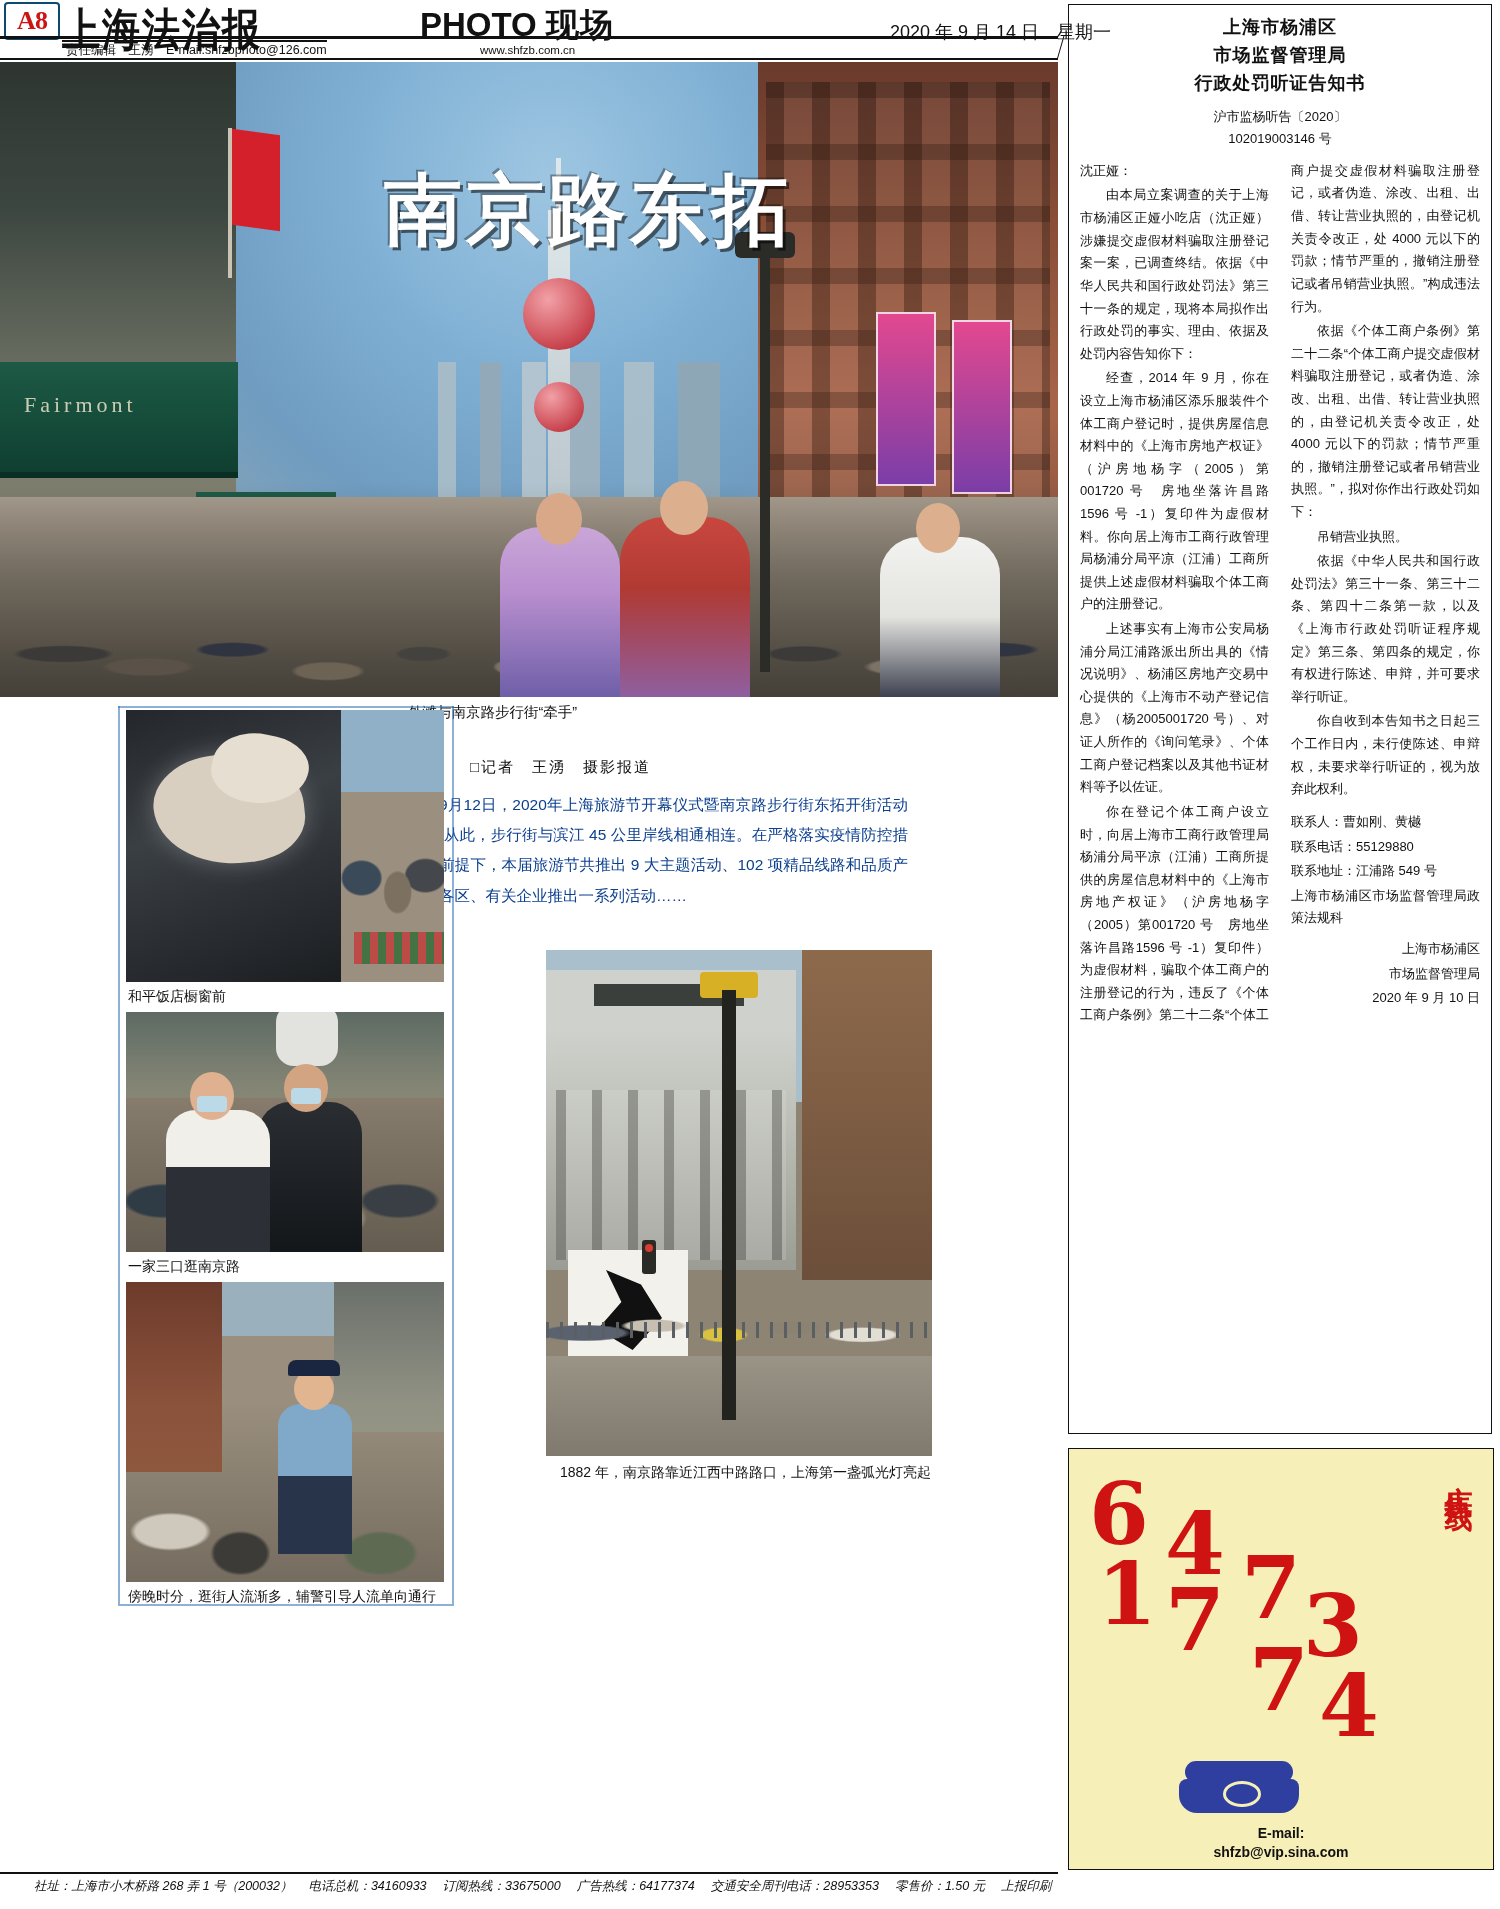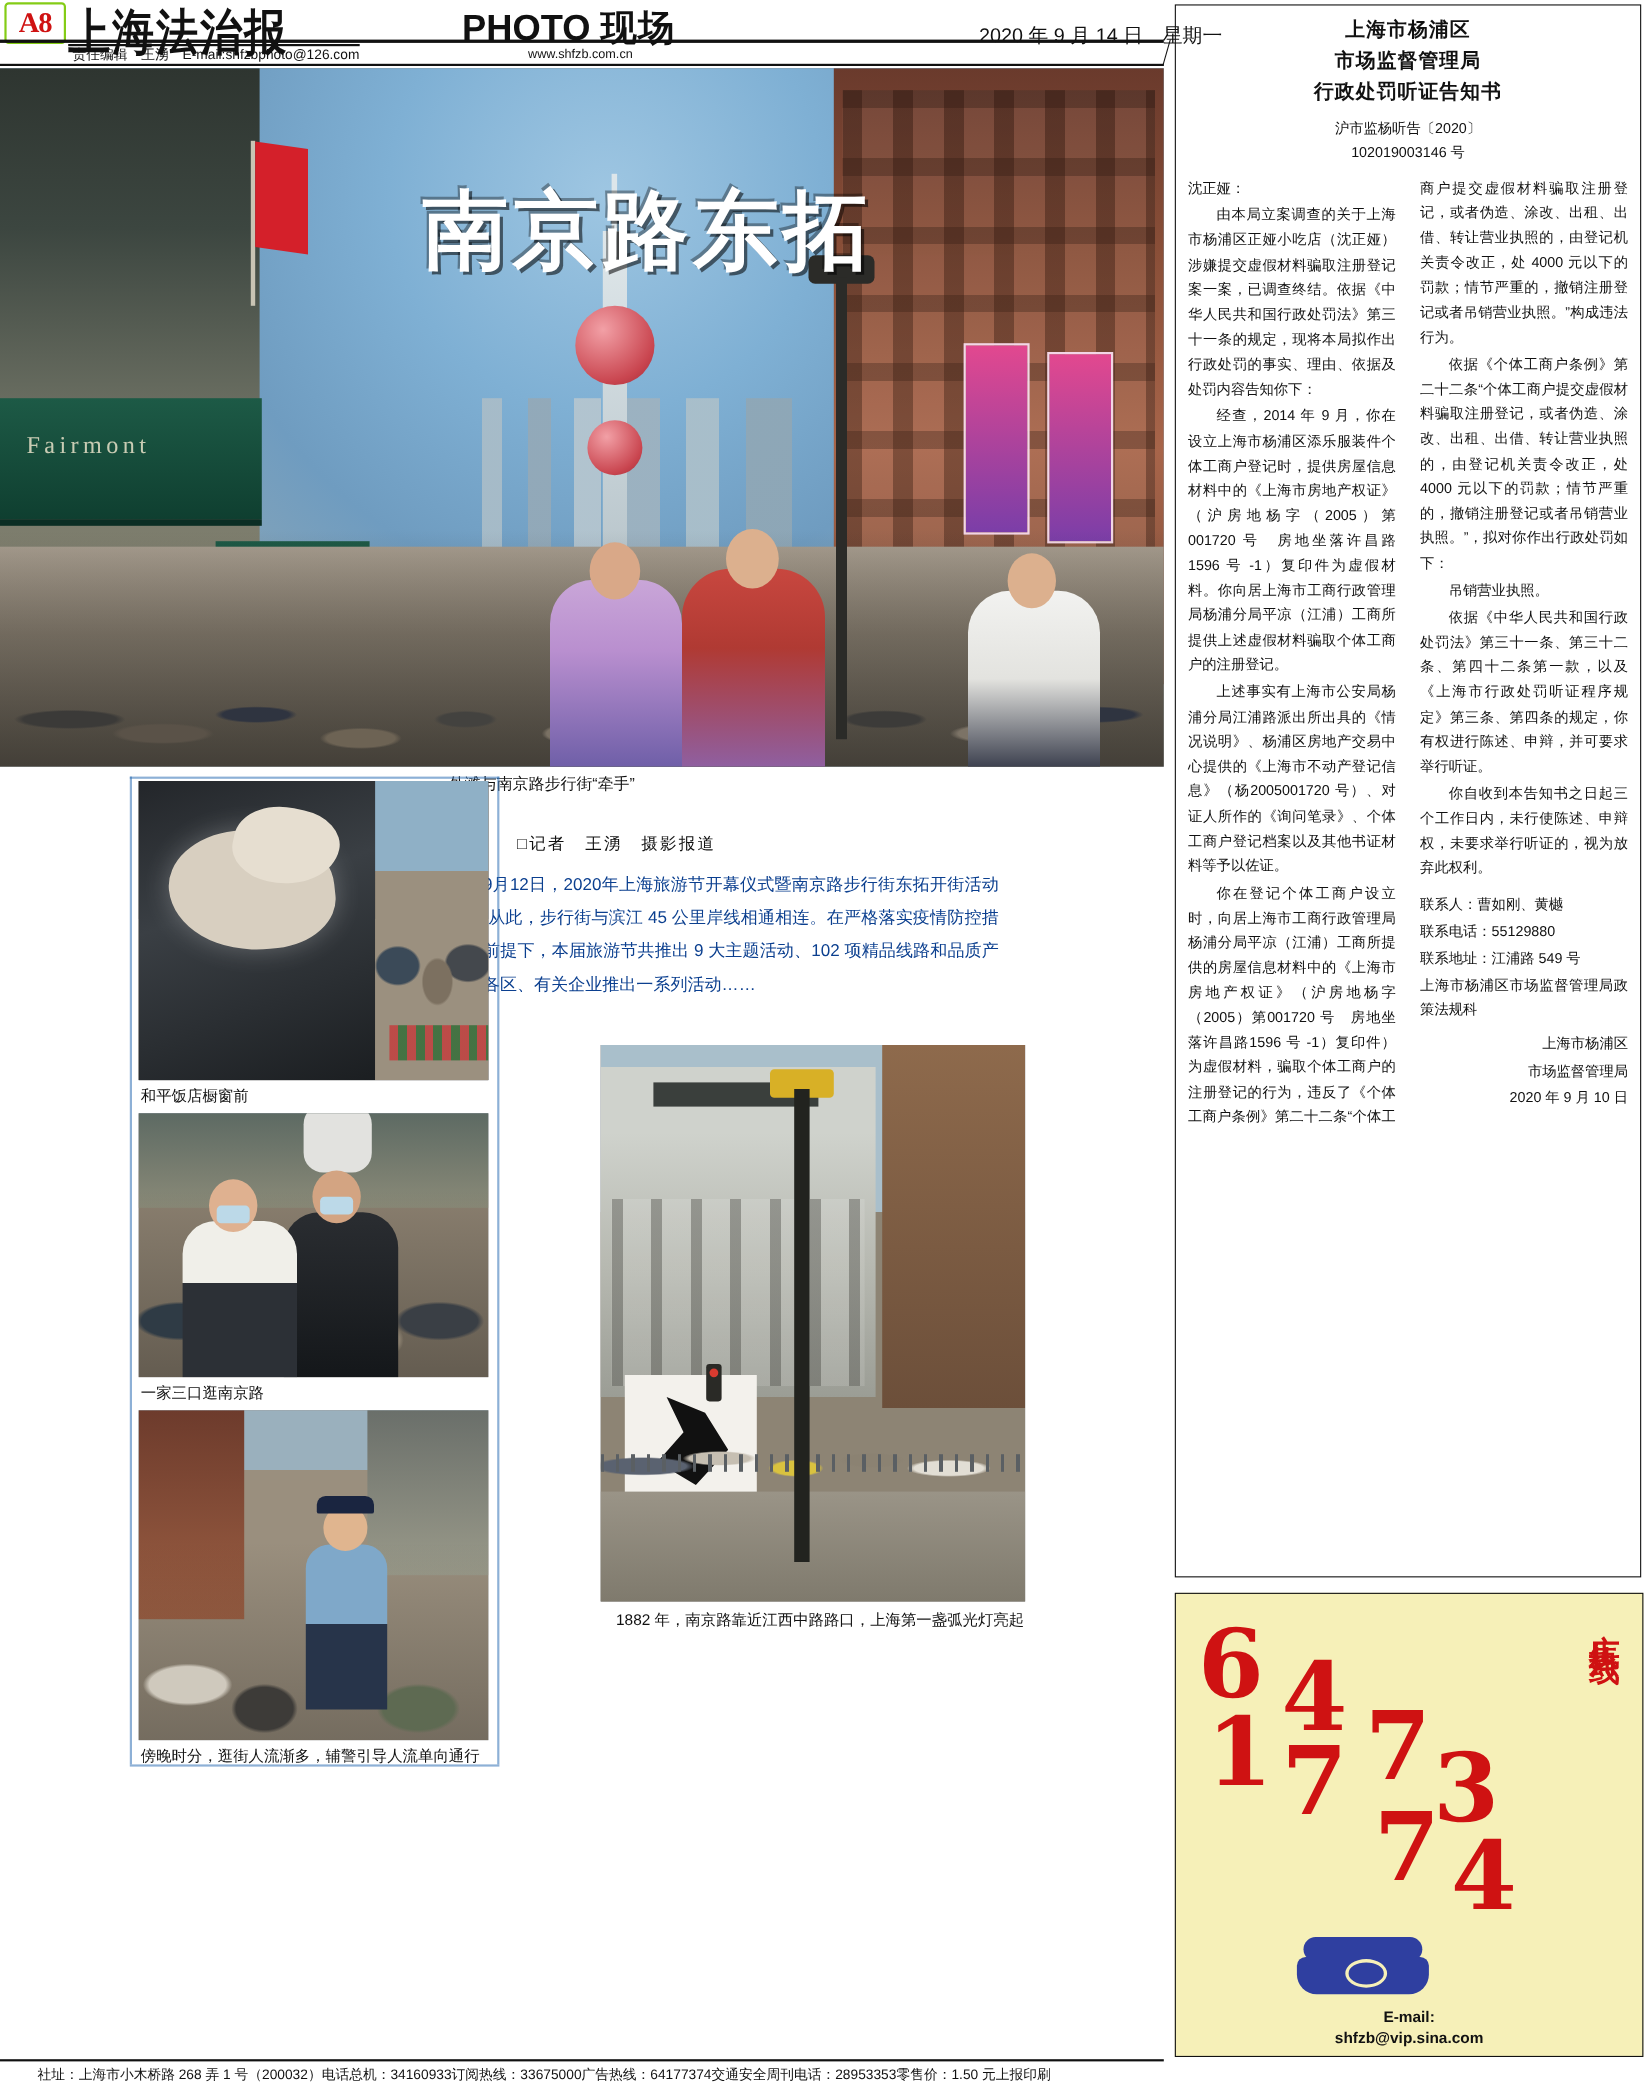--- a/index.html
+++ b/index.html
@@ -4,21 +4,21 @@
 <style>
   html, body { margin:0; padding:0; background:#ffffff; }
   body { width:1500px; height:1909px; font-family:"Liberation Sans", sans-serif; color:#111; overflow:hidden; }
 
   .page { position:relative; width:1500px; height:1909px; }
 
   
   .masthead { position:absolute; left:0; top:0; width:1058px; height:58px; }
   .badge {
     position:absolute; left:4px; top:2px; width:52px; height:34px;
-    border:2px solid #84cc16; border-radius:4px; color:#cf1212;
+    border:2px solid #0c4a6e; border-radius:4px; color:#cf1212;
     font-family:"Liberation Serif", serif; font-size:26px; font-weight:bold;
     display:flex; align-items:center; justify-content:center; letter-spacing:-1px;
   }
   .logo {
     position:absolute; left:62px; top:0px; font-family:"DejaVu Serif", serif;
     font-size:38px; font-weight:bold; letter-spacing:2px; color:#111;
     transform:scale(1.0,1.18); transform-origin:left top;
   }
   .logo-rule { position:absolute; left:62px; top:40px; width:265px; height:2px; background:#111; }
   .editor-line { position:absolute; left:66px; top:42px; font-size:12.5px; color:#111; white-space:nowrap; }
@@ -269,21 +269,21 @@
   .ad-num span { position:absolute; }
   .ad-phone { position:absolute; left:110px; bottom:56px; width:120px; height:70px; }
   .ad-phone .body { position:absolute; left:0; bottom:0; width:120px; height:34px; background:#2f3fa0; border-radius:8px 8px 18px 18px; }
   .ad-phone .handset { position:absolute; left:6px; bottom:30px; width:108px; height:22px; background:#2f3fa0; border-radius:12px; }
   .ad-phone .dial { position:absolute; left:44px; bottom:6px; width:32px; height:20px; border:3px solid #f6f0b8; border-radius:50%; }
   .ad-mail { position:absolute; left:0; right:0; bottom:6px; text-align:center; font-size:14px; font-weight:bold; color:#111; line-height:1.4;margin-top:32px; }
 
   
   .footer-rule { position:absolute; left:0; top:1872px; width:1058px; height:1.5px; background:#111; }
   .footer { position:absolute; left:0; top:1878px; width:1058px; font-size:12.5px; }
-  .footer-row { display:flex; padding-left:34px; white-space:nowrap; }
+  .footer-row { display:flex; gap:16px; padding-left:34px; white-space:nowrap;font-style:italic; }
 </style>
 </head>
 <body>
 
 <div class="page">
 
   <div class="masthead">
     <div class="badge">A8</div>
     <div class="logo">上海法治报</div>
     <div class="logo-rule"></div>

